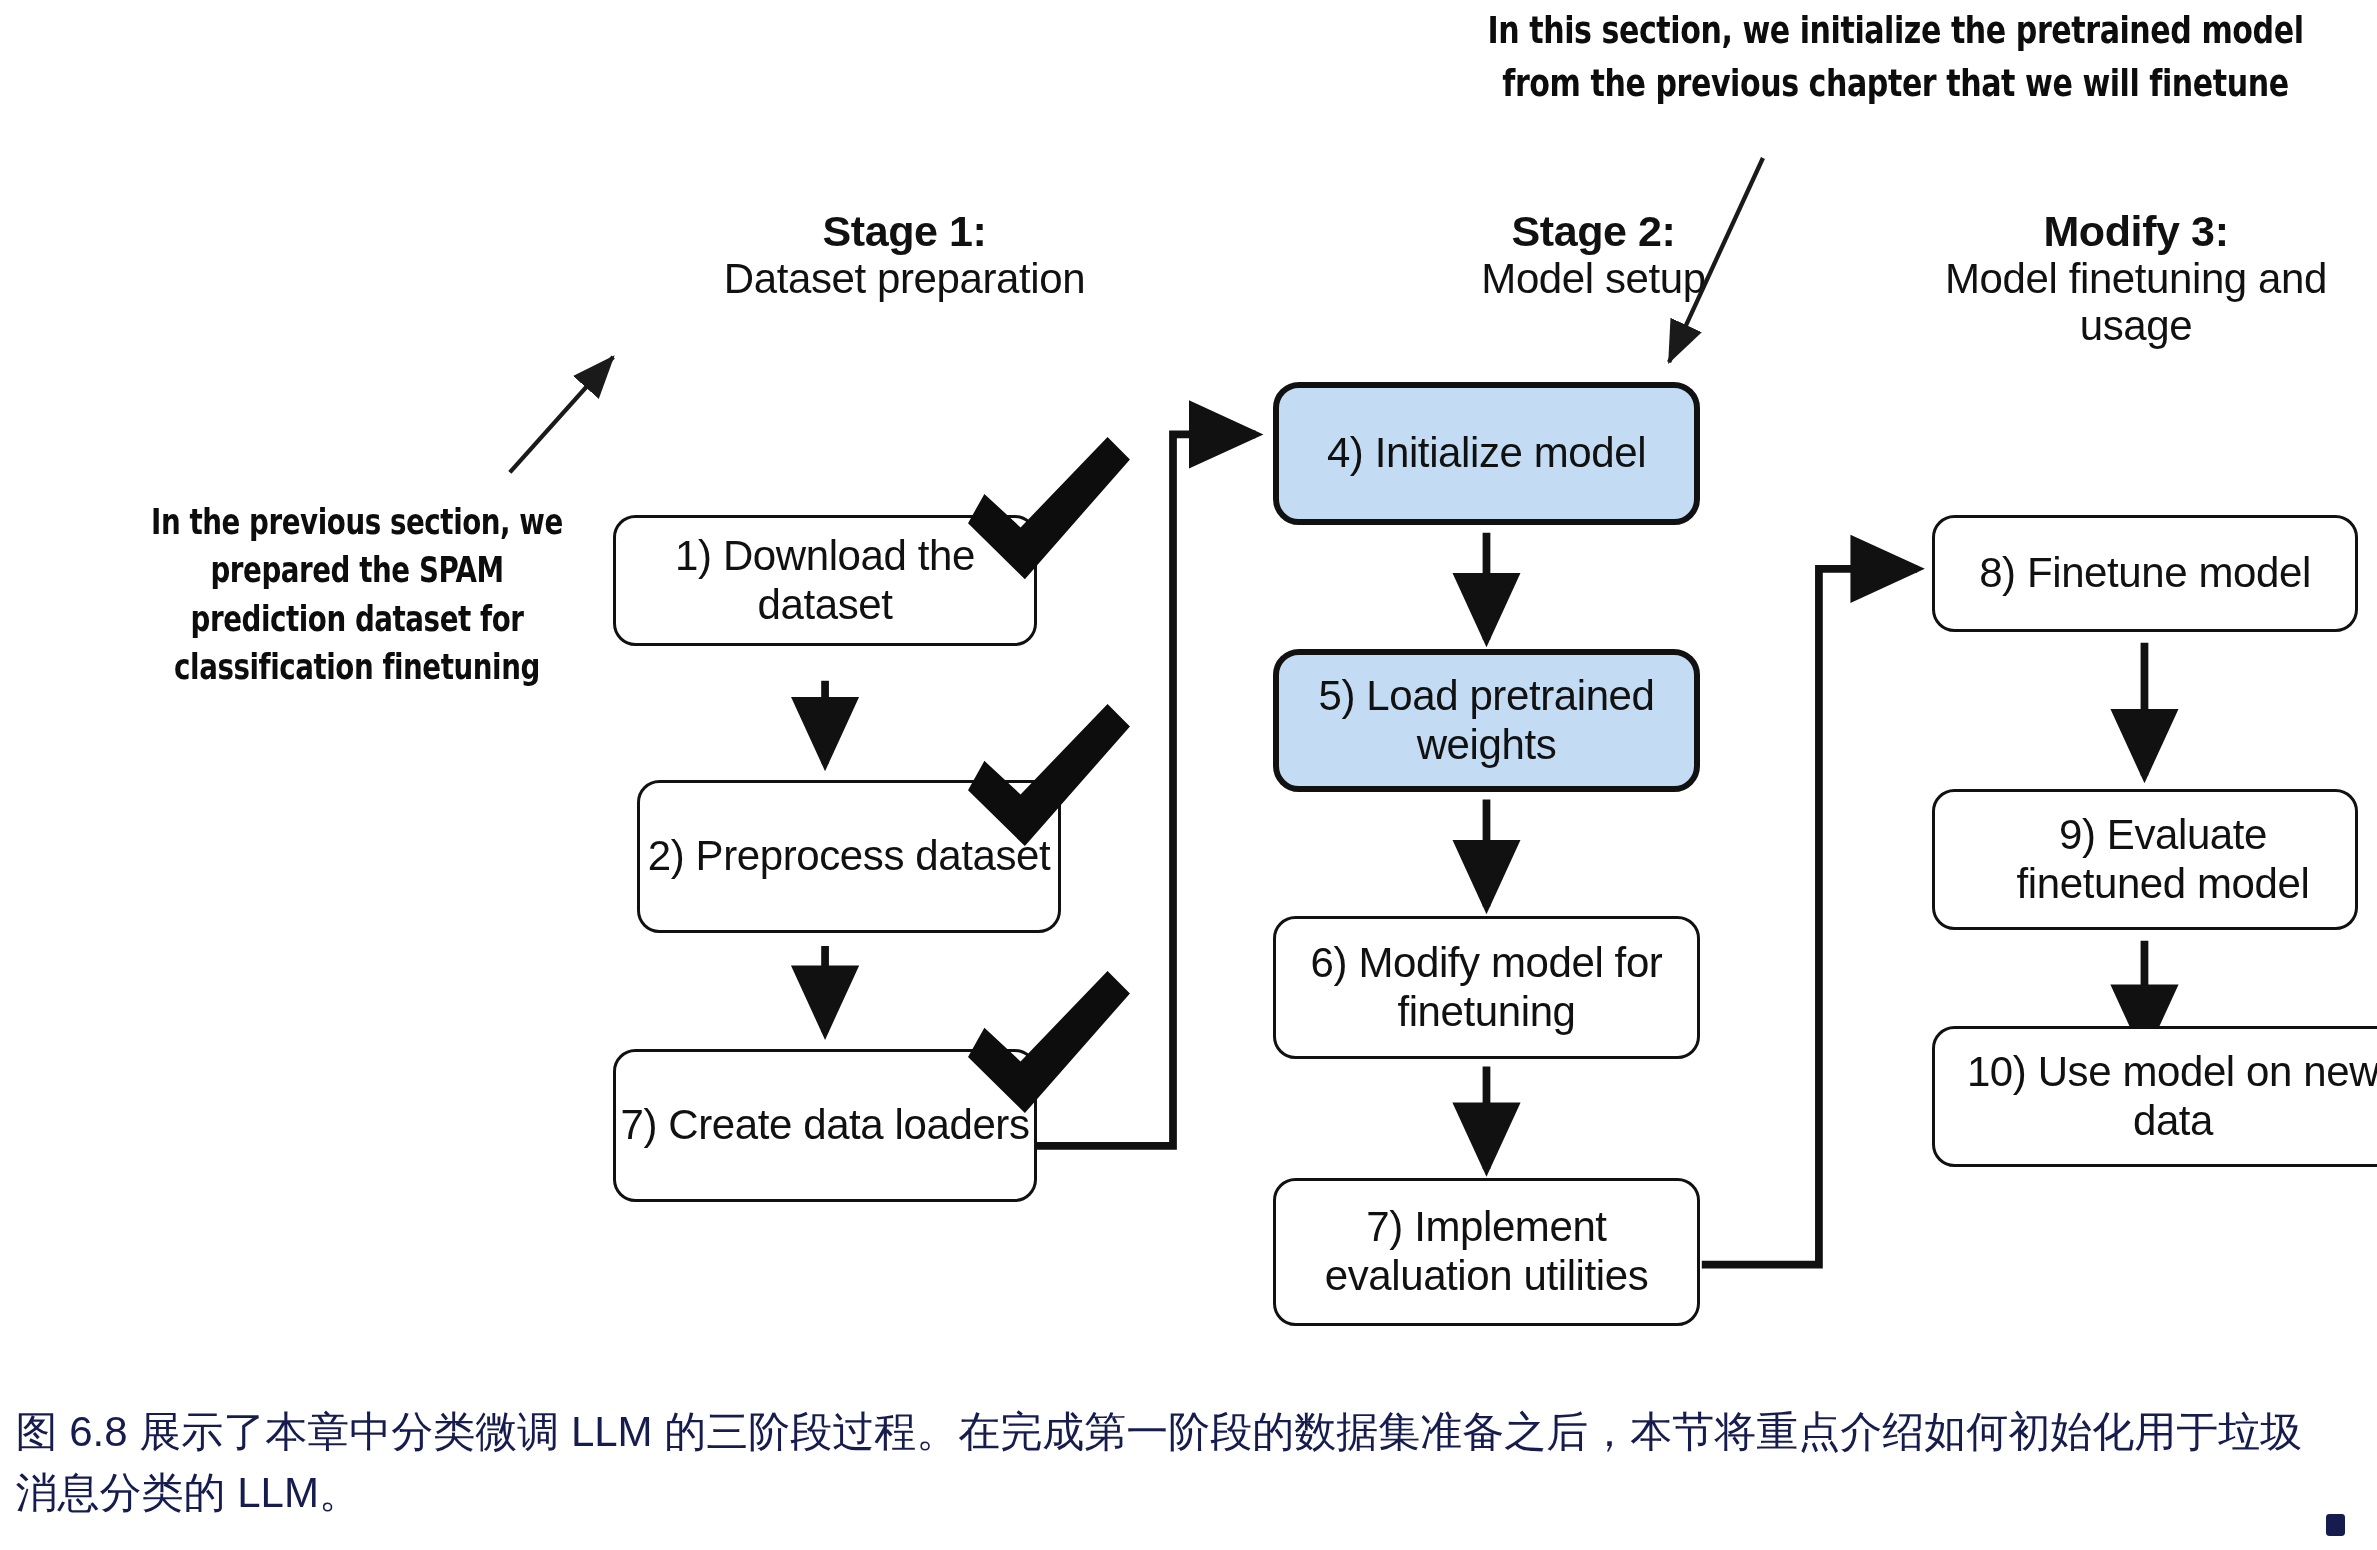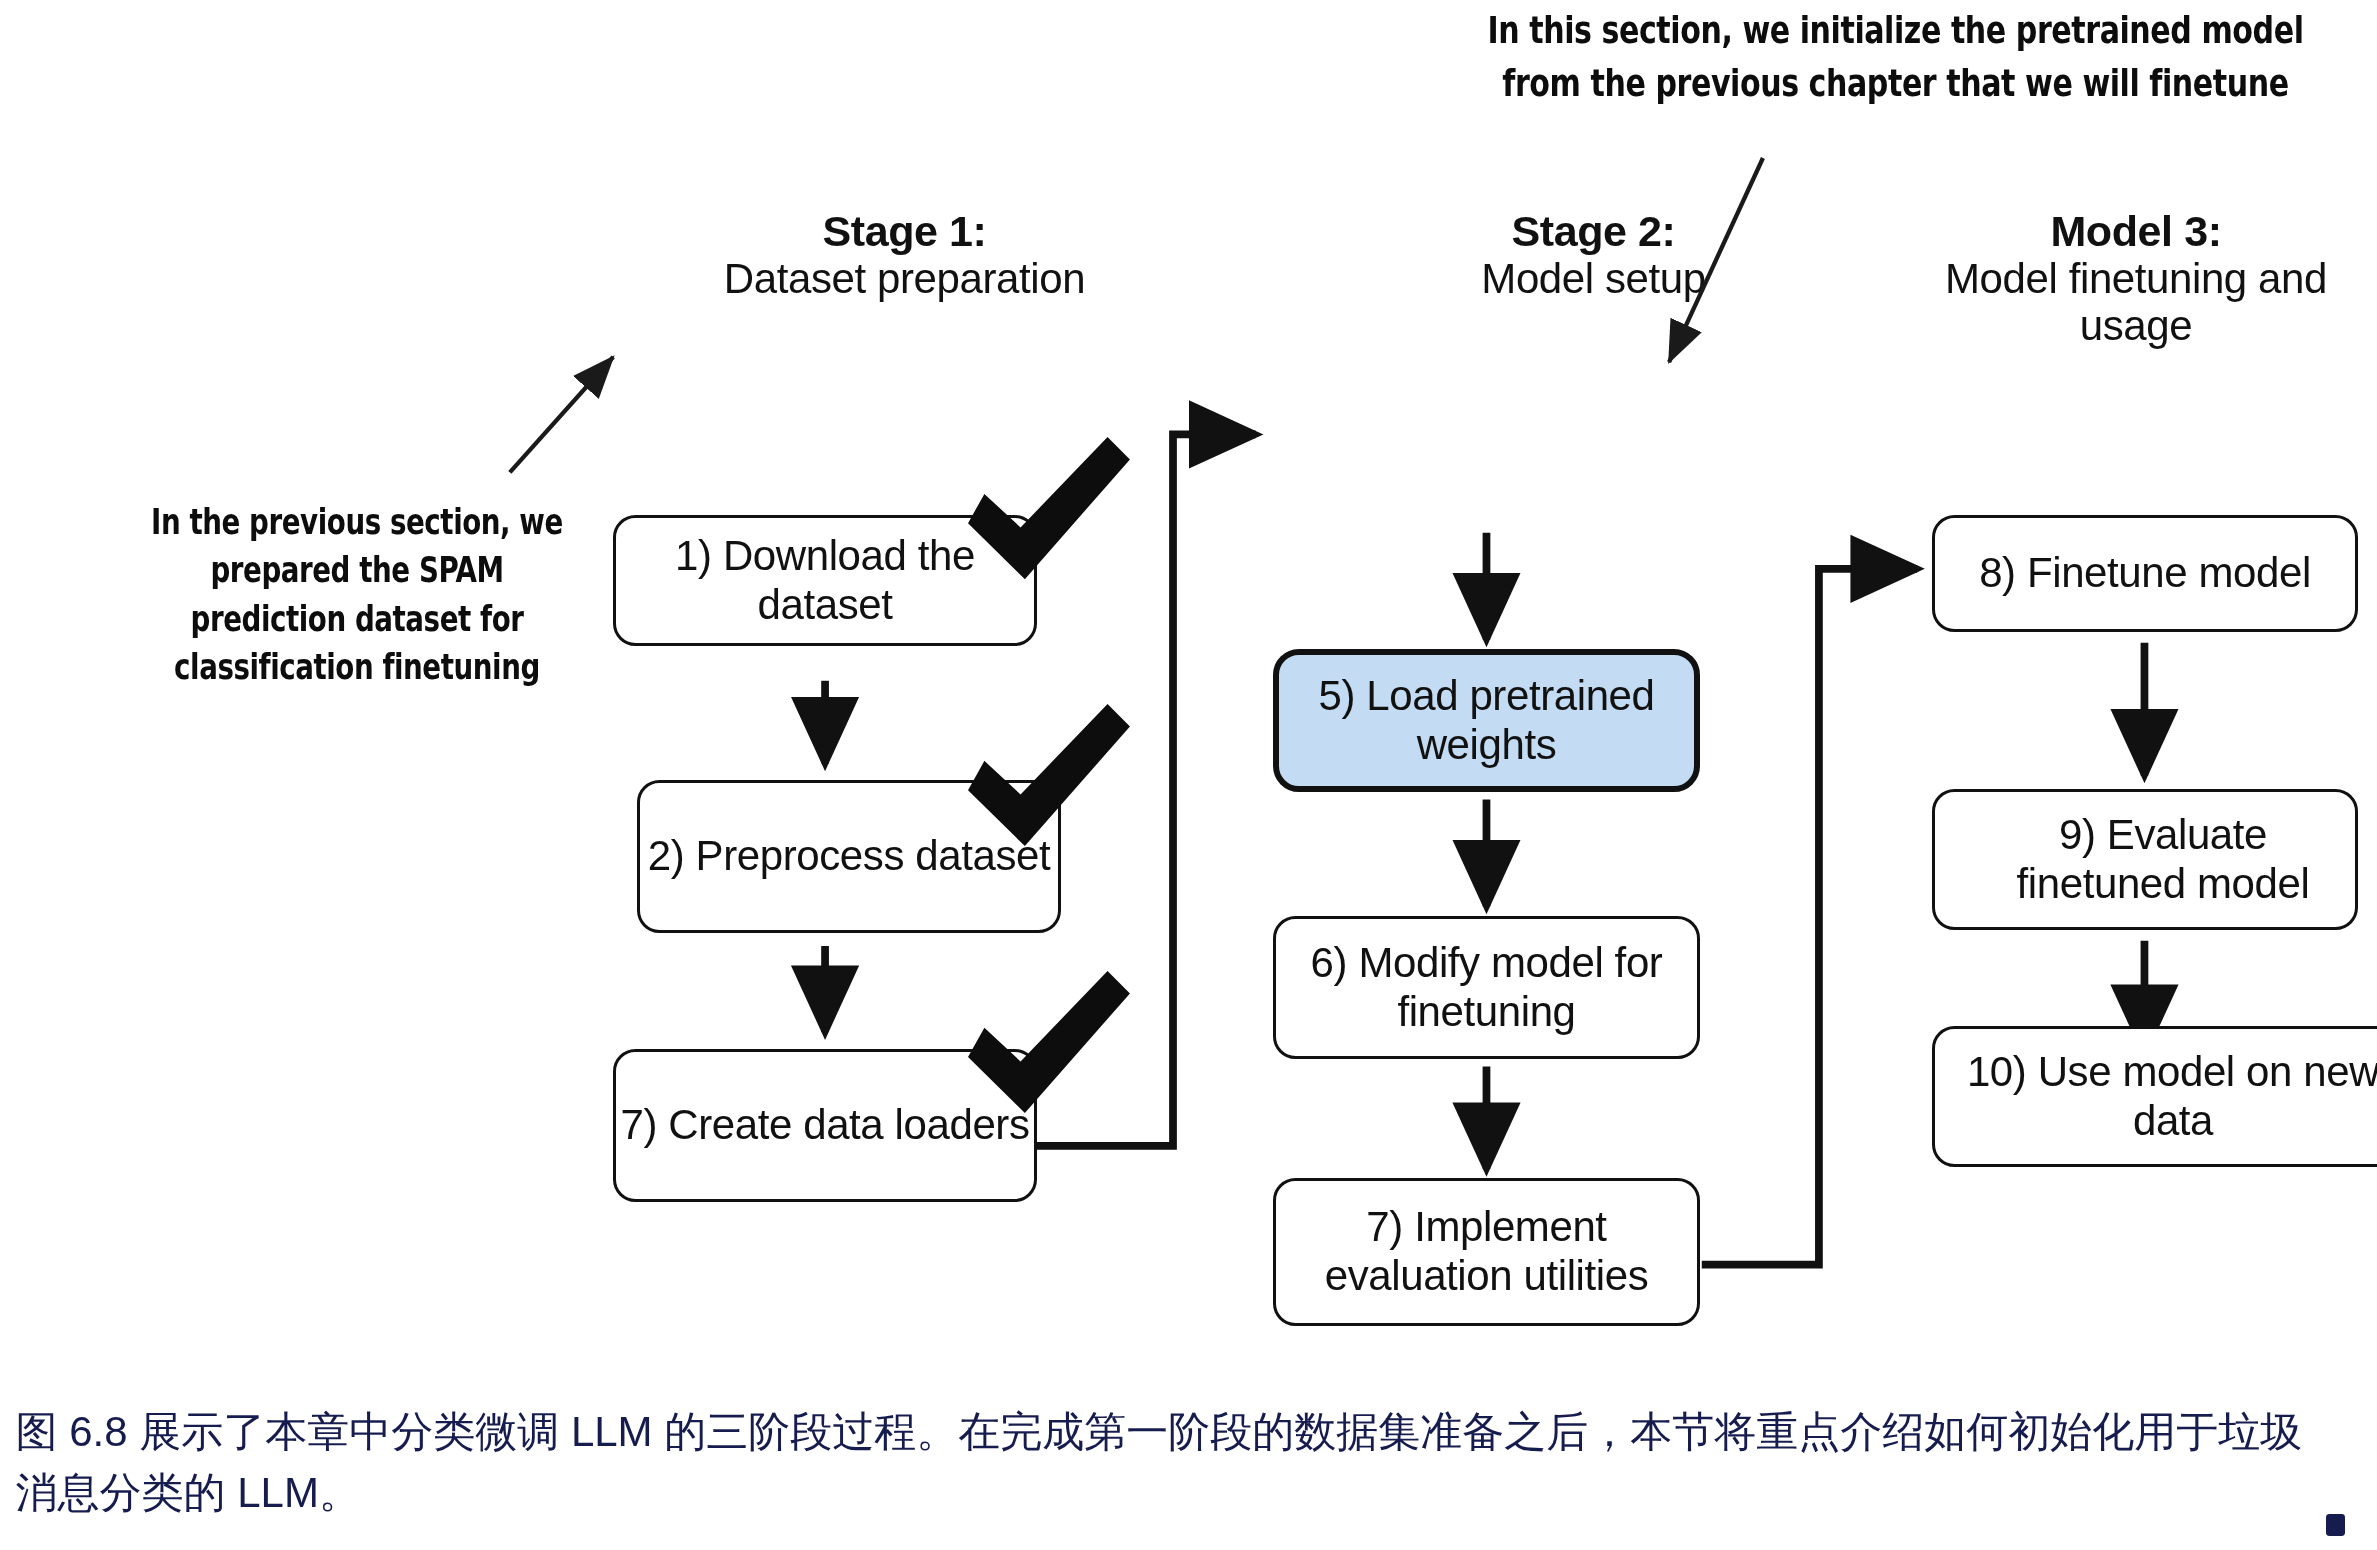--- a/index.html
+++ b/index.html
@@ -152,28 +152,29 @@
     <div class="stage-title">Stage 1:</div>
     <div class="stage-sub">Dataset preparation</div>
   </div>
 
   <div class="stage-head" id="stage2-head">
     <div class="stage-title">Stage 2:</div>
     <div class="stage-sub">Model setup</div>
   </div>
 
   <div class="stage-head" id="stage3-head">
-    <div class="stage-title">Model 3:</div>
+    <div class="stage-title">Modify 3:</div>
     <div class="stage-sub">Model finetuning and usage</div>
   </div>
 
   <div class="box" id="box-1">1) Download the dataset</div>
   <div class="box" id="box-2">2) Preprocess dataset</div>
   <div class="box" id="box-3">7) Create data loaders</div>
 
+  <div class="box blue" id="box-4">4) Initialize model</div>
   <div class="box blue" id="box-5">5) Load pretrained weights</div>
   <div class="box" id="box-6">6) Modify model for finetuning</div>
   <div class="box" id="box-7">7) Implement evaluation utilities</div>
 
   <div class="box" id="box-8">8) Finetune model</div>
   <div class="box" id="box-9">9) Evaluate finetuned model</div>
   <div class="box" id="box-10">10) Use model on new data</div>
 
   <div id="caption">图 6.8 展示了本章中分类微调 LLM 的三阶段过程。在完成第一阶段的数据集准备之后，本节将重点介绍如何初始化用于垃圾消息分类的 LLM。</div>
   <div id="cursor-dot"></div>

